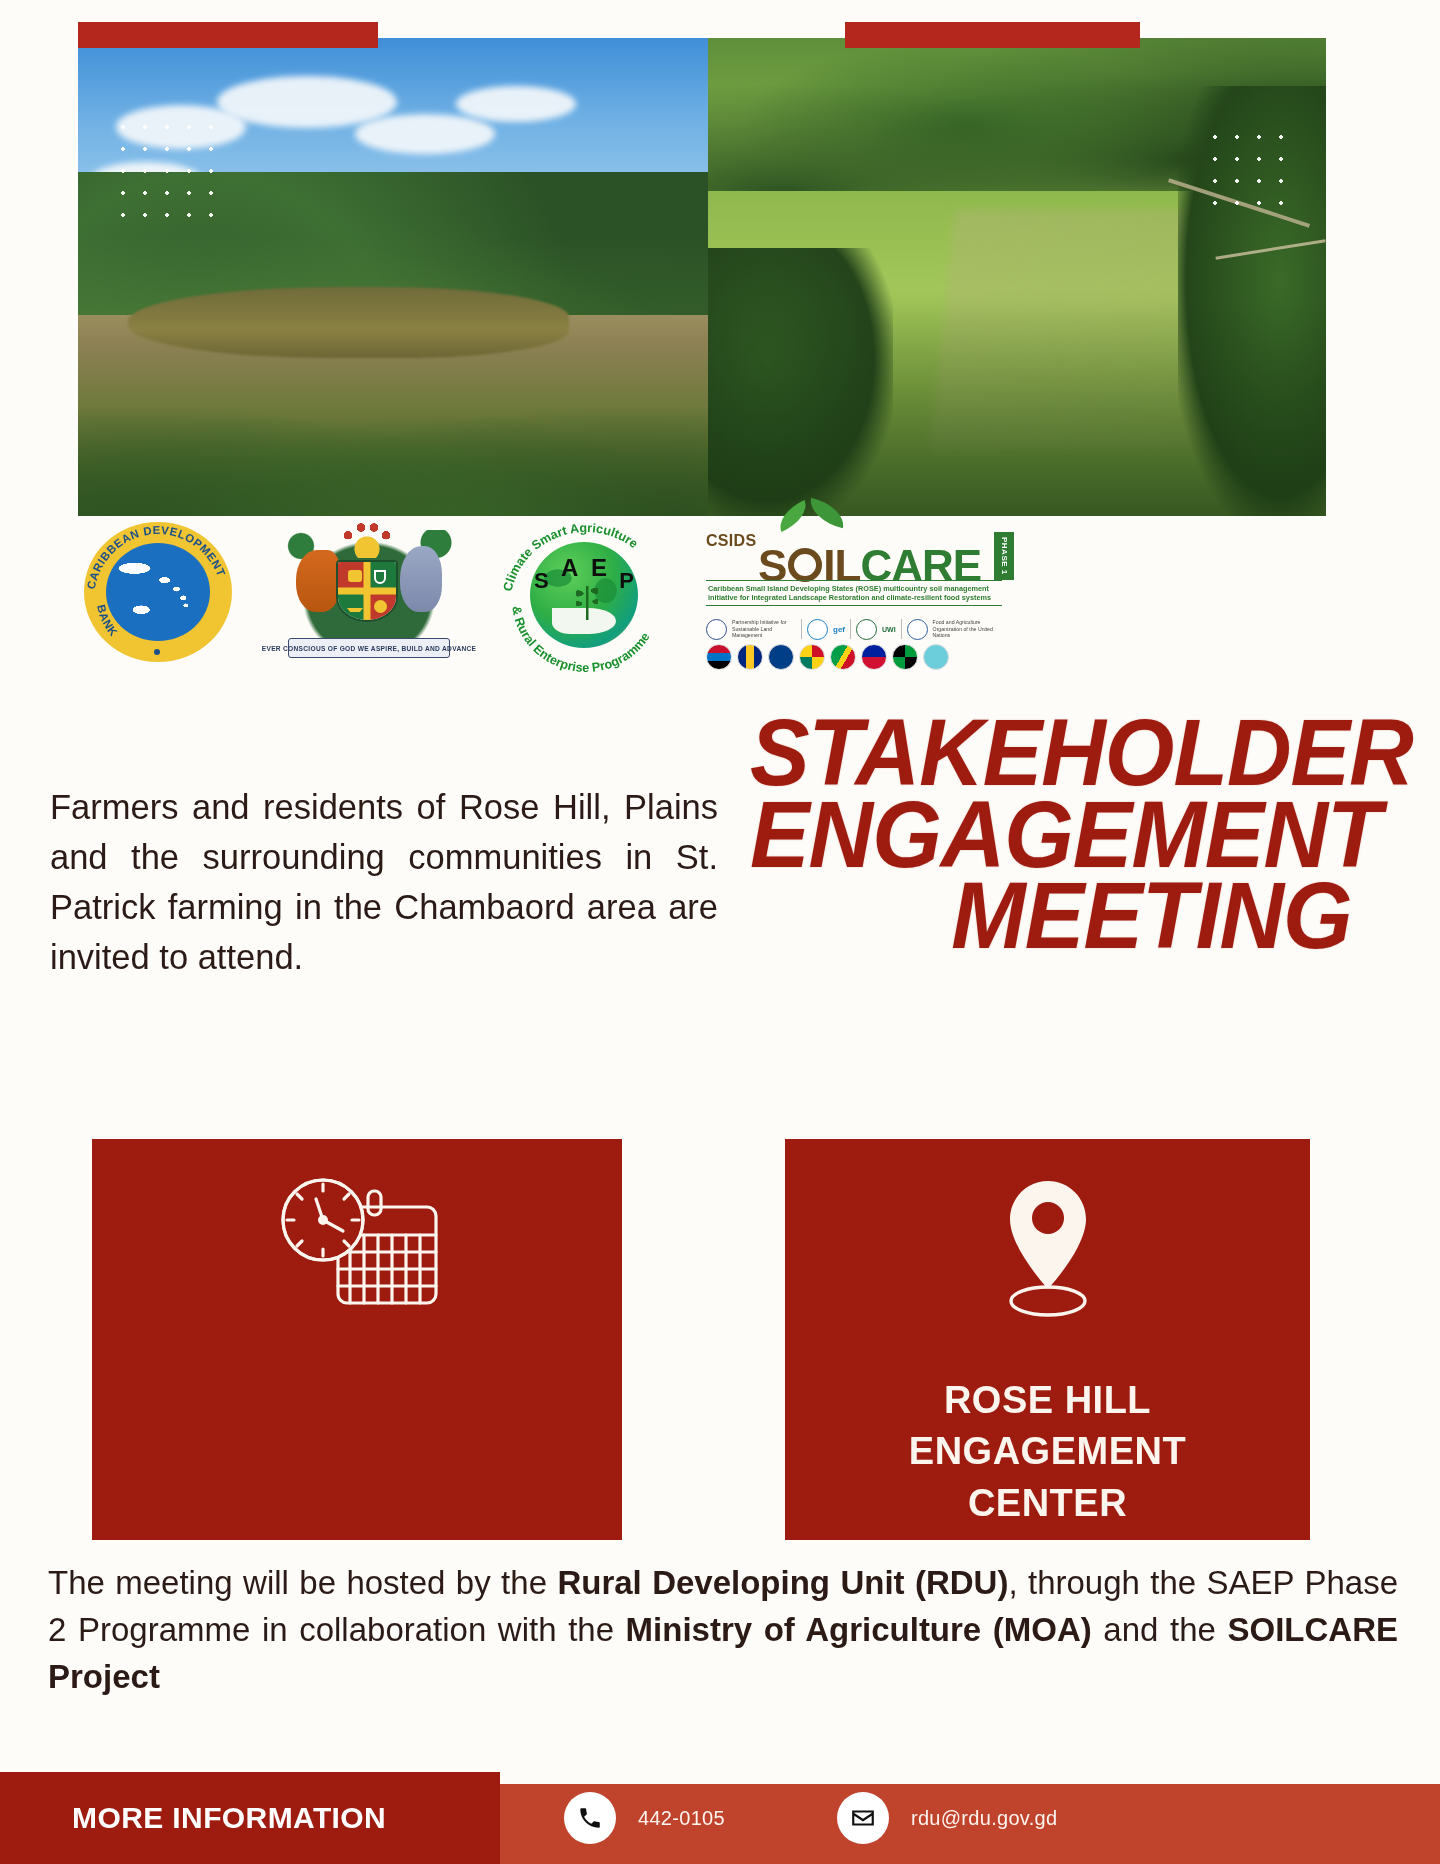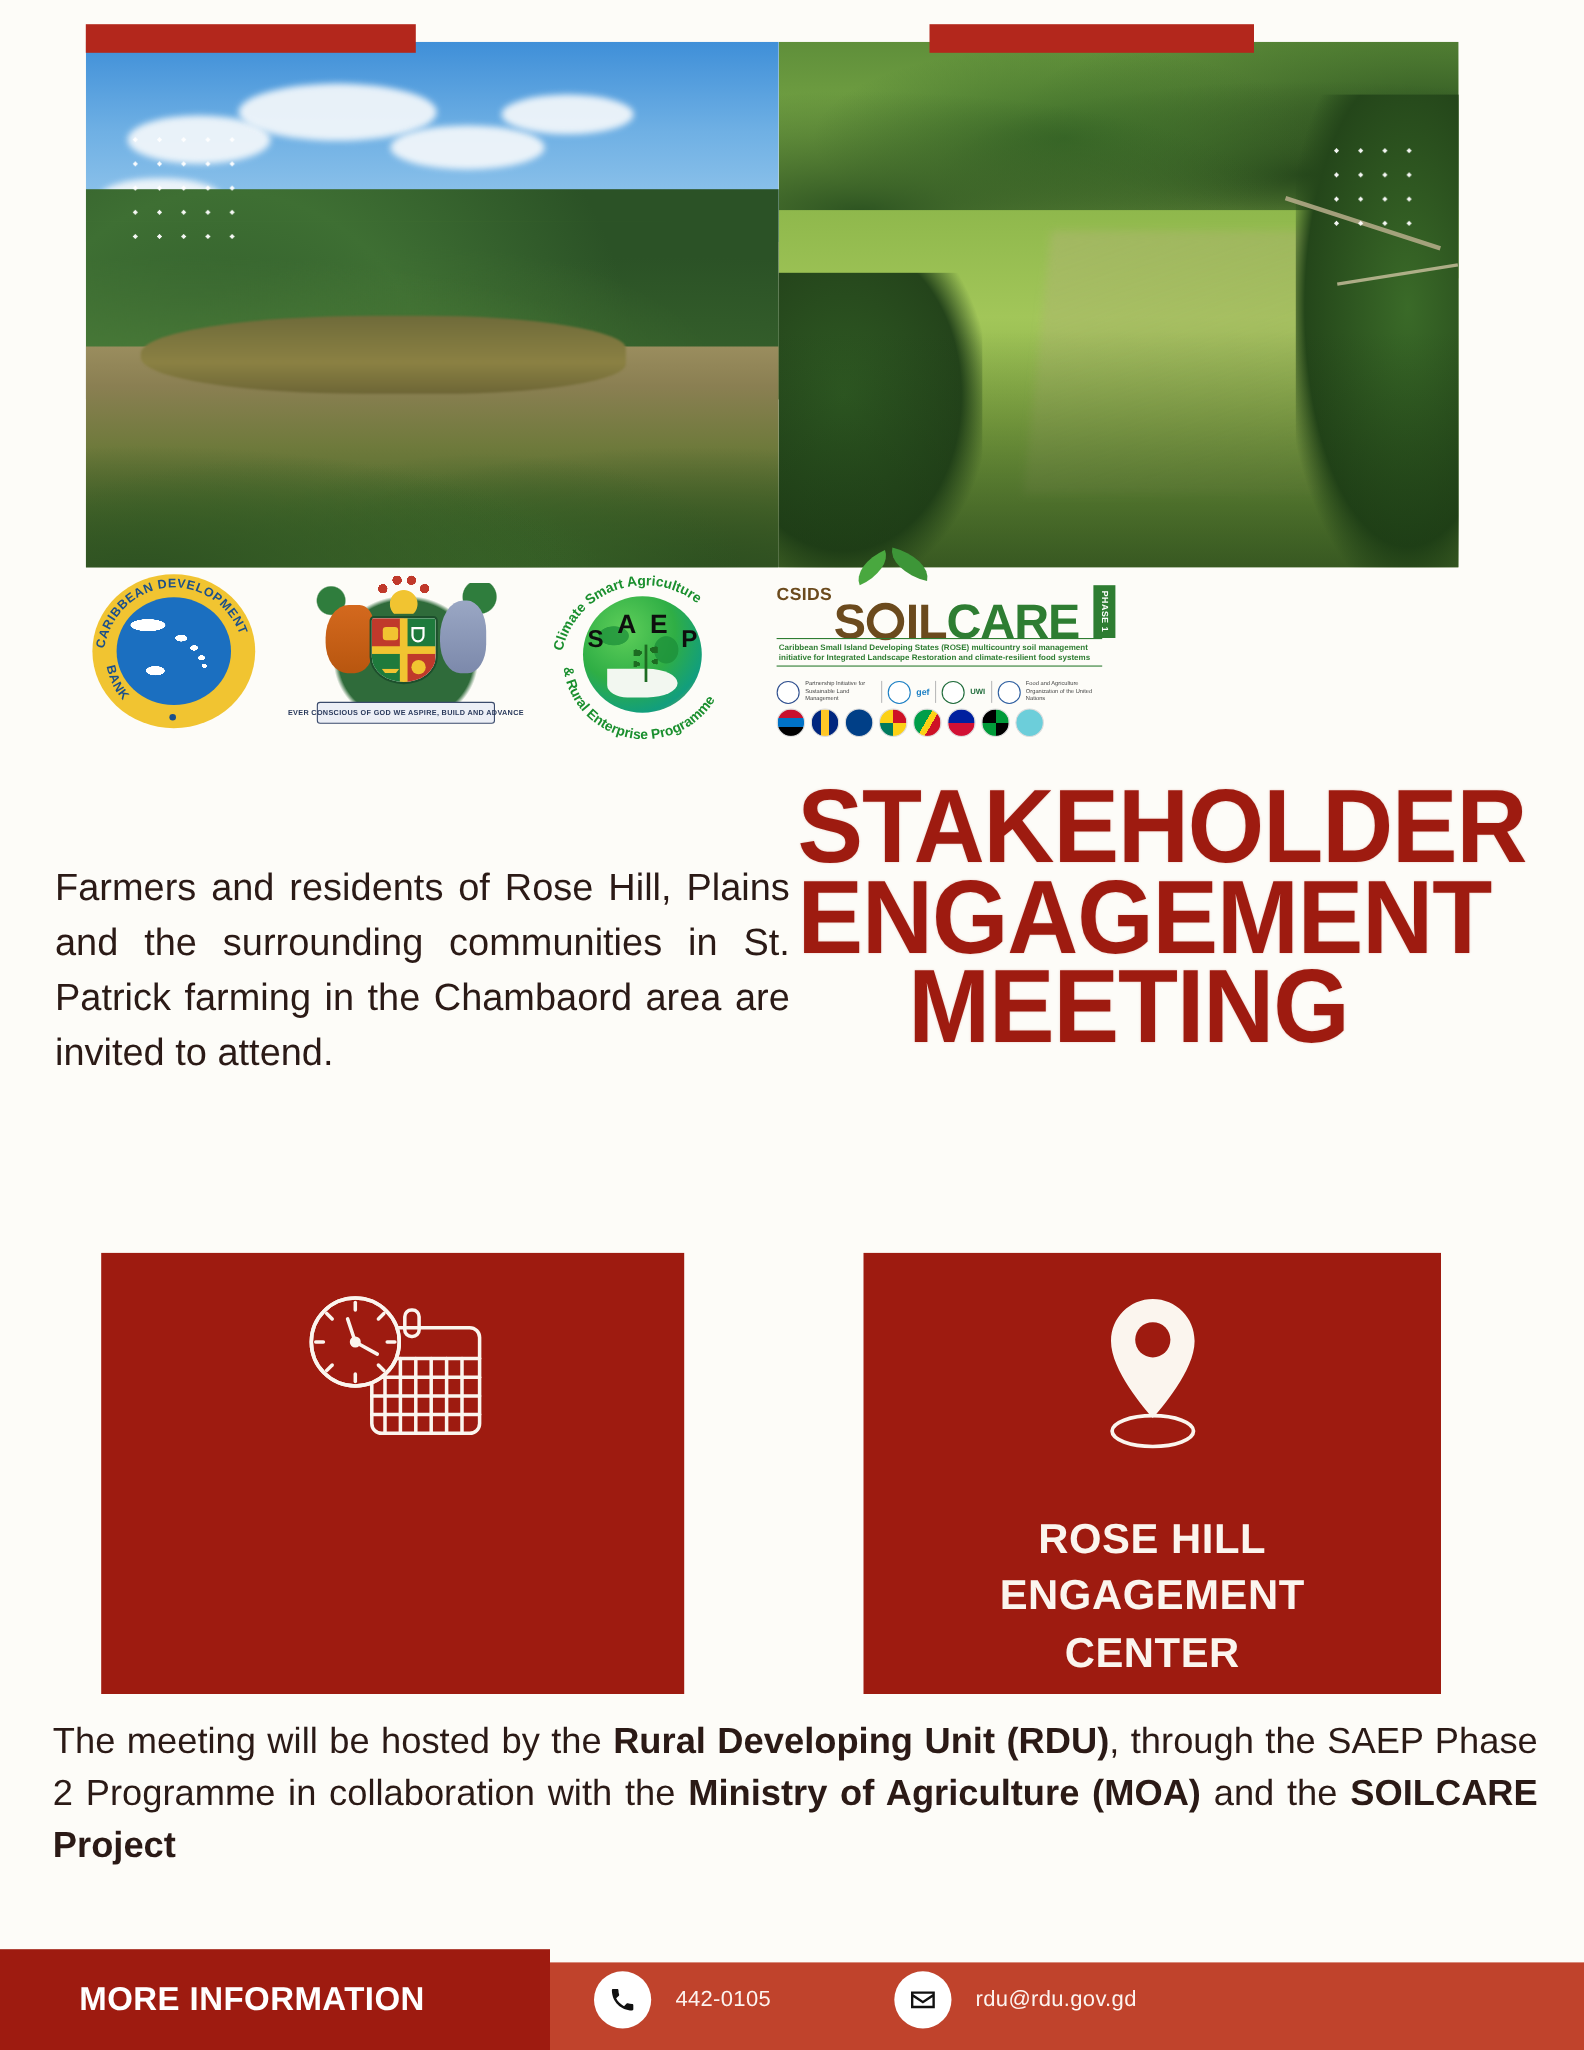--- a/index.html
+++ b/index.html
@@ -320,22 +320,23 @@
   .plabel{ font-size:8px; font-weight:bold; color:#1b7fc4; }
   .plabel.uwi{ color:#1f6b3a; font-size:7px; }
   .soil-flags{
     position:absolute; left:2px; top:124px; width:300px; height:26px;
     display:flex; gap:5px;
   }
   .flag{ width:26px; height:26px; border-radius:50%; flex:none; border:1px solid #ddd; }
 
   
   .headline{
-    position:absolute; right:75px; top:712px; width:640px;
-    text-align:center;
+    position:absolute; right:50px; top:712px; width:640px;
+    text-align:right;
+    font-style:italic;
   }
   .headline div{
     font-family:"Liberation Sans", sans-serif;
     font-weight:bold;
     color:#9e1b10;
     font-size:95px;
     line-height:.86;
     letter-spacing:-1px;
     transform:scaleX(.94);
     transform-origin:left center;
@@ -374,21 +375,21 @@
   .host{
     position:absolute; left:48px; top:1560px; width:1350px;
     font-size:33px; line-height:1.42; color:#2b1a16;
     text-align:justify; text-justify:inter-word;
   }
   .host b{ font-weight:bold; }
 
   
   .footer{
     position:absolute; left:0; bottom:0; width:1440px; height:92px;
-    display:flex; align-items:stretch;
+    display:flex; align-items:stretch;gap:24px;
   }
   .footer-bg{
     position:absolute; left:0; bottom:0; width:1440px; height:80px;
     background:#c0432c;
   }
   .footer-label{
     position:relative; z-index:2;
     width:500px; height:92px; background:#9e1b10;
     display:flex; align-items:center; padding-left:72px;
   }

